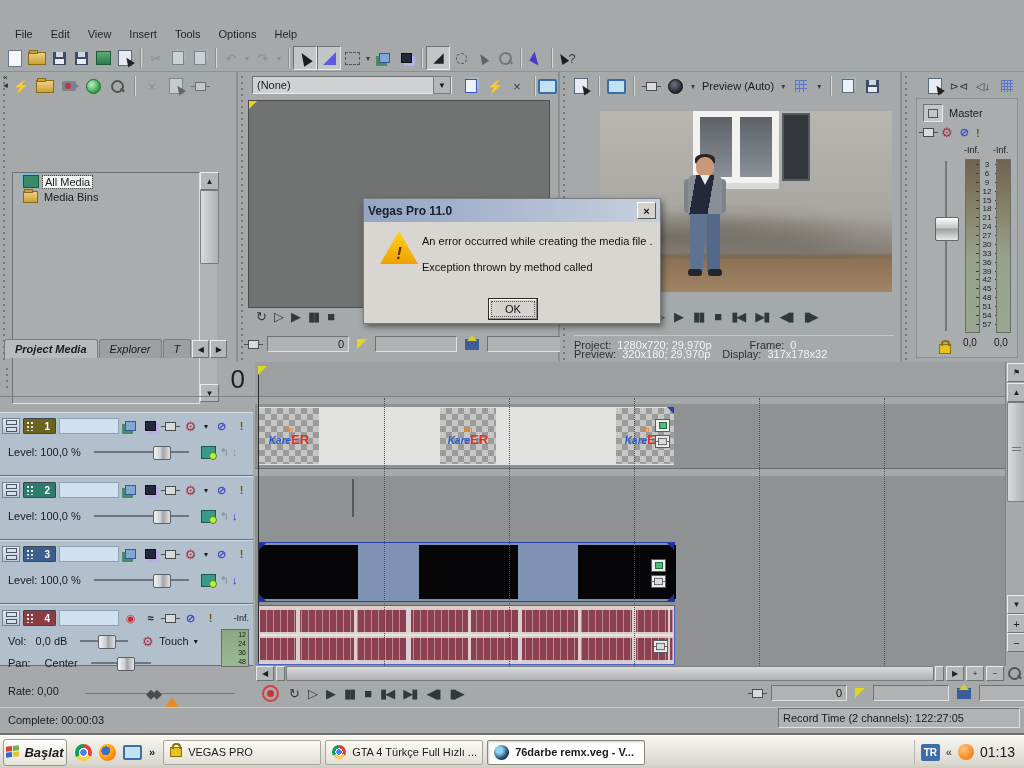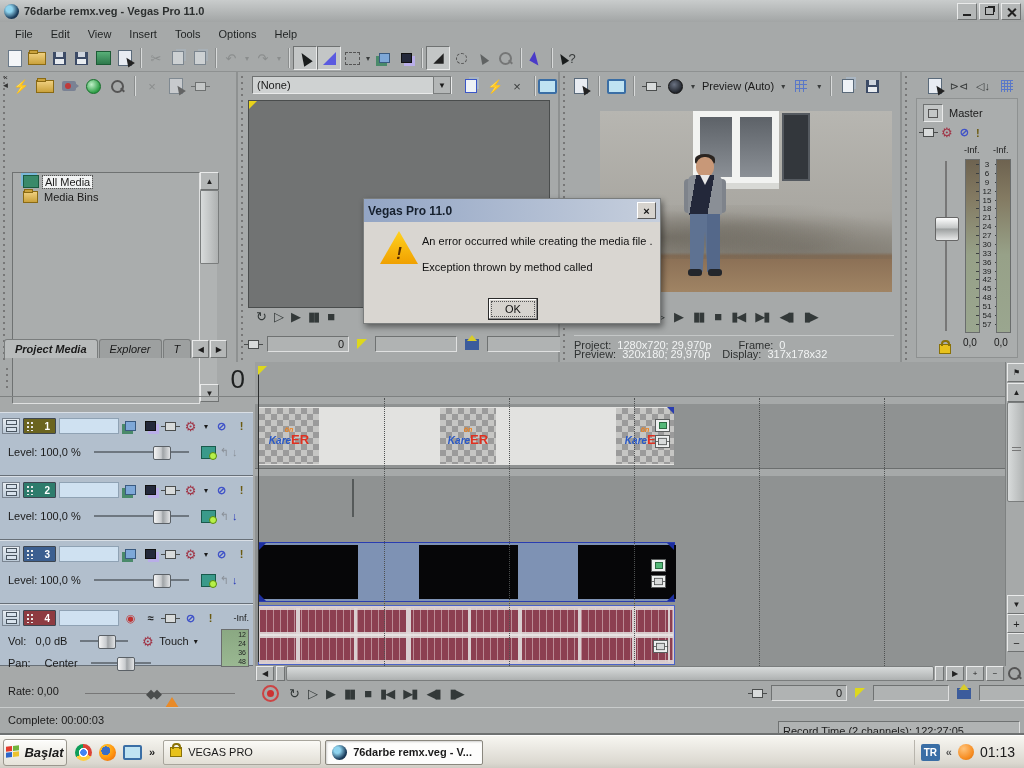--- a/index.html
+++ b/index.html
@@ -225,21 +225,21 @@
   #hscroll{left:255px;top:666px;width:750px;height:15px;background:#9da0a0;display:flex;align-items:center;}
   #hthumb-main{height:13px;border:1px solid #7a7d7d;border-radius:2px;background:linear-gradient(#d8dbdb,#aeb1b1);}
   .hsbtn{width:16px;height:13px;display:flex;align-items:center;justify-content:center;font-size:8px;color:#222;margin:0 1px;}
   #zoom-corner{left:1005px;top:666px;width:19px;height:15px;display:flex;align-items:center;justify-content:center;}
   #transport-row{left:0;top:681px;width:1024px;height:26px;}
   #rate-area{position:absolute;left:8px;top:4px;display:flex;align-items:center;}
   #rate-line{position:absolute;left:85px;top:12px;width:150px;height:1px;background:#777;}
   #rate-diamonds{position:absolute;left:146px;top:5px;color:#4a4d4d;font-size:13px;letter-spacing:-4px;}
   #rate-warn{position:absolute;left:165px;top:16px;width:0;height:0;border-left:7px solid transparent;border-right:7px solid transparent;border-bottom:11px solid #e88a28;}
   #status-row{left:0;top:707px;width:1024px;height:26px;border-top:1px solid #c8cbcb;}
-  #record-time-box{position:absolute;right:4px;top:13px;width:232px;height:18px;}
+  #record-time-box{position:absolute;right:4px;top:0;width:232px;height:18px;}
 
   
   #taskbar{left:0;top:735px;width:1024px;height:33px;background:linear-gradient(#f7f6f1,#dbd8d0 85%,#cfccc4);
      border-top:1px solid #fff;box-shadow:0 -2px 0 #6e7171;display:flex;align-items:center;padding:0 3px;box-sizing:border-box;}
   #start-btn{display:flex;align-items:center;gap:5px;width:62px;height:25px;border:1px solid #9a978e;border-radius:3px;
      background:linear-gradient(#fdfdfb,#e6e3da);box-shadow:inset 0 1px 0 #fff;justify-content:center;font-weight:bold;font-style:italic;font-size:13px;}
   .xpflag{width:13px;height:12px;display:grid;grid-template-columns:6px 6px;grid-template-rows:5px 5px;gap:1px;transform:skewY(-6deg);}
   .xpflag i:nth-child(1){background:#e33b2e;} .xpflag i:nth-child(2){background:#71b33c;}
   .xpflag i:nth-child(3){background:#2e66c8;} .xpflag i:nth-child(4){background:#ecc32e;}
   .ql{display:flex;align-items:center;gap:7px;margin:0 8px;}
@@ -270,35 +270,20 @@
   .dlg-msg{position:absolute;left:58px;font-size:11px;color:#111;}
   #dlg-ok{position:absolute;left:124px;top:99px;width:48px;height:20px;background:#d6d3ce;color:#111;
      border:1px solid #2a2a2a;box-shadow:inset -1px -1px 0 #8a8a8a,inset 1px 1px 0 #fff;
      display:flex;align-items:center;justify-content:center;font-size:11px;outline:1px dotted #555;outline-offset:-4px;}
 </style>
 </head>
 <body>
 
 <div id="app">
 
-  <div id="titlebar" class="abs">
-    <span class="appicon"></span>
-    <span class="title">76darbe remx.veg - Vegas Pro 11.0</span>
-    <span style="margin-left:auto;display:flex;padding-right:3px;">
-      <span class="winbtn raised">
-          <i class="glyph-min"></i>
-        </span>
-      <span class="winbtn raised">
-          <i class="glyph-rest"></i>
-        </span>
-      <span class="winbtn raised">
-          <i class="glyph-x"></i>
-        </span>
-    </span>
-  </div>
 
   <div id="menubar" class="abs">
     <span class="mi">File</span>
     <span class="mi">Edit</span>
     <span class="mi">View</span>
     <span class="mi">Insert</span>
     <span class="mi">Tools</span>
     <span class="mi">Options</span>
     <span class="mi">Help</span>
   </div>
@@ -515,21 +500,21 @@
       <span>▮▮</span>
       <span>■</span>
       <span>▮◀</span>
       <span>▶▮</span>
       <span>◀▮</span>
       <span>▮▶</span>
     </div>
     <div class="pv-status" style="top:263px;border-top:1px solid #c4c7c7;padding-top:3px;width:320px;">
       <span class="k">Project:</span>
       <span class="v">1280x720; 29,970p</span>
-      <span class="k" style="margin-left:21px;">Frame:</span>
+      <span class="k" style="margin-left:32px;">Frame:</span>
       <span class="v">0</span>
     </div>
     <div class="pv-status" style="top:276px;">
       <span class="k">Preview:</span>
       <span class="v">320x180; 29,970p</span>
       <span class="k" style="margin-left:6px;">Display:</span>
       <span class="v">317x178x32</span>
     </div>
   </div>
 
@@ -897,20 +882,24 @@
       <span class="firefox"></span>
       <span>
           <i class="i-monitor" style="display:block;"></i>
         </span>
       <span style="font-weight:bold;">»</span>
     </div>
     <div class="taskbtn">
       <i class="i-lock" style="margin-top:0;"></i>
       <span>VEGAS PRO</span>
     </div>
+    <div class="taskbtn">
+      <span class="chrome" style="width:14px;height:14px;flex:none;"></span>
+      <span>GTA 4 Türkçe Full Hızlı ...</span>
+    </div>
     <div class="taskbtn active">
       <span class="appicon" style="flex:none;"></span>
       <span>76darbe remx.veg - V...</span>
     </div>
     <div id="tray">
       <span class="tr-badge">TR</span>
       <span style="font-weight:bold;color:#555;">«</span>
       <span class="avast"></span>
       <span id="clock">01:13</span>
     </div>

